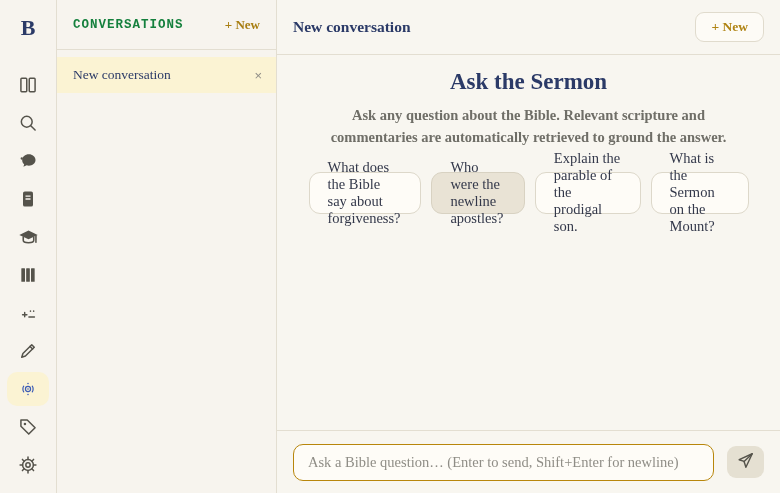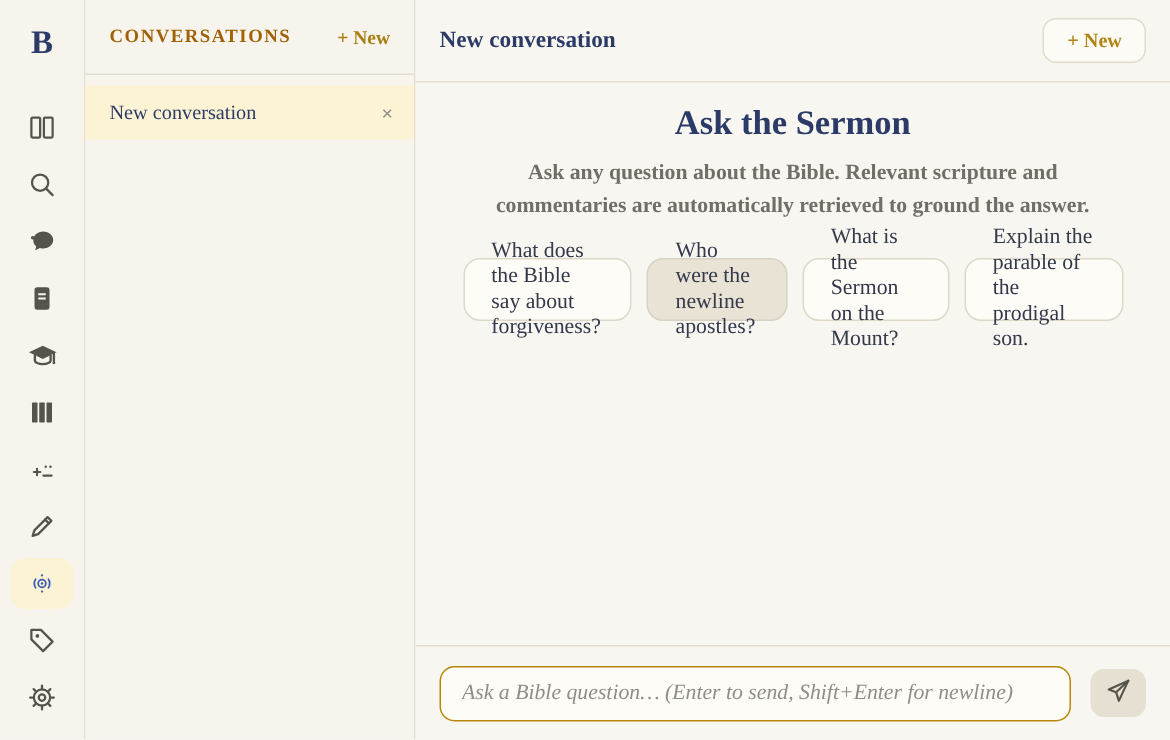--- a/index.html
+++ b/index.html
@@ -49,21 +49,21 @@
     flex:none;
     display:flex; flex-direction:column;
   }
   .panel-header {
     height:50px; flex:none;
     border-bottom:1px solid #e3ded1;
     display:flex; align-items:center; justify-content:space-between;
     padding:0 16px;
   }
   .panel-title {
-    font-size:12.5px; font-weight:bold; letter-spacing:1px; color:#a16207;
+    font-size:12.5px; font-weight:bold; letter-spacing:1px; color:#15803d;font-family:Liberation Mono, monospace;
   }
   .panel-new {
     font-size:13px; font-weight:bold; color:#a87e12;
     background:none; border:none; font-family:inherit; cursor:pointer;
   }
   .conv-item {
     height:36px; margin-top:7px;
     background:#fbf3d3;
     display:flex; align-items:center; justify-content:space-between;
     padding:0 14px 0 16px;
@@ -114,21 +114,20 @@
     padding:0 16px;
     gap:13px;
   }
   .composer input {
     flex:1; height:37px;
     border:1.5px solid #b8860b; border-radius:10px;
     background:#fefcf7;
     padding:0 14px;
     font-family:inherit; font-size:14.5px; color:#2b3a67;
     outline:none;
-    font-style:italic;
   }
   .composer input::placeholder { color:#8f8d86; }
   .send-btn {
     width:37px; height:32px; flex:none;
     background:#e5e0d2; border:none; border-radius:9px;
     display:flex; align-items:center; justify-content:center;
     cursor:pointer;
   }
 </style>
 </head>
@@ -270,22 +269,22 @@
     <button class="mh-new">+ New</button>
   </header>
 
   <div class="chat-scroll">
     <div class="welcome">
       <div class="w-title">Ask the Sermon</div>
       <p class="w-desc">Ask any question about the Bible. Relevant scripture and commentaries are automatically retrieved to ground the answer.</p>
       <div class="suggestions">
         <button class="sugg">What does the Bible say about forgiveness?</button>
         <button class="sugg highlighted">Who were the newline apostles?</button>
+        <button class="sugg">Explain the parable of the prodigal son.</button>
         <button class="sugg">What is the Sermon on the Mount?</button>
-        <button class="sugg">Explain the parable of the prodigal son.</button>
       </div>
     </div>
   </div>
 
   <div class="composer">
     <input type="text" placeholder="Ask a Bible question… (Enter to send, Shift+Enter for newline)" style="">
     <button class="send-btn">
       <span>
         <svg width="19" height="19" viewBox="0 0 24 24">
             <path class="ic" d="M20.5 3.5L4 11l6.2 2.2L12.5 20.5 20.5 3.5z" stroke-width="1.6"></path>

